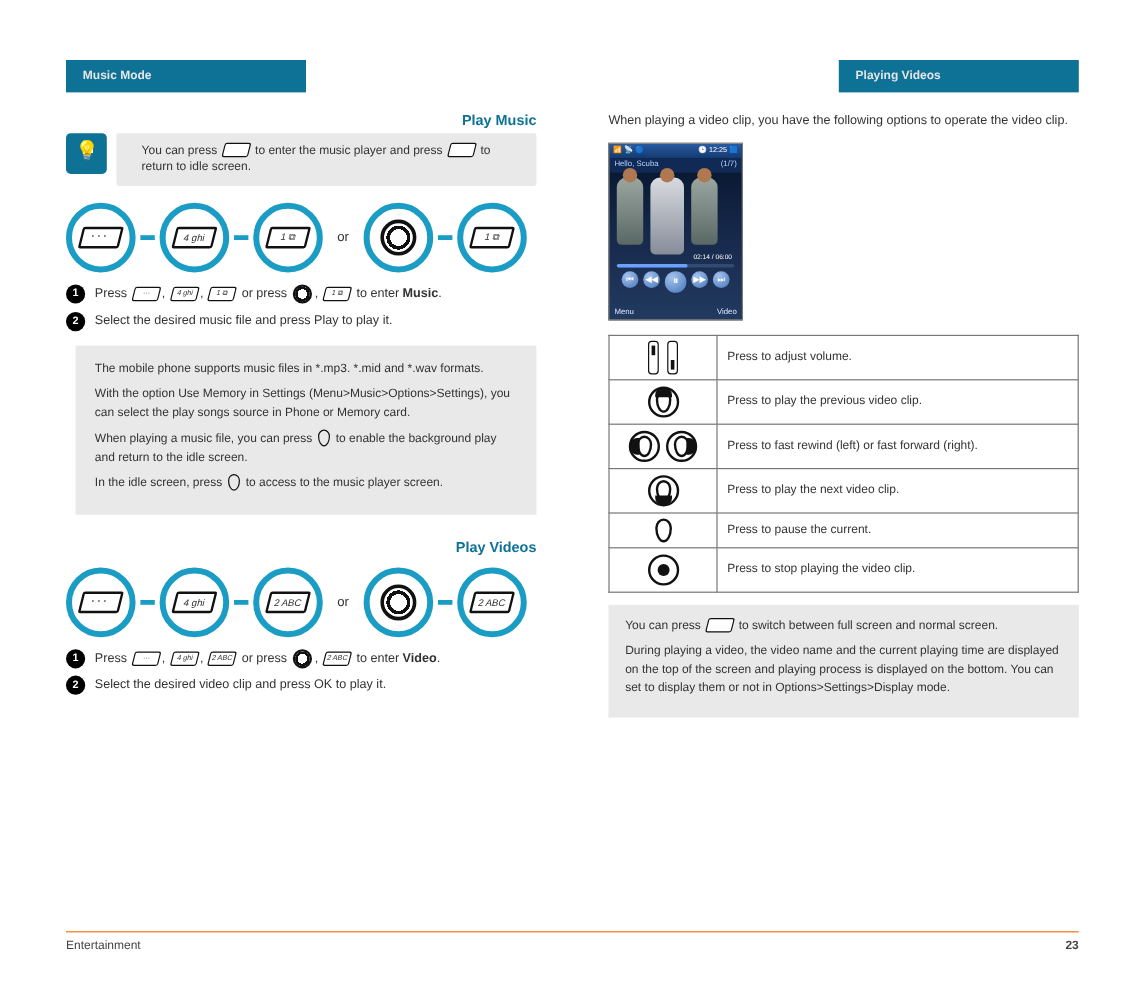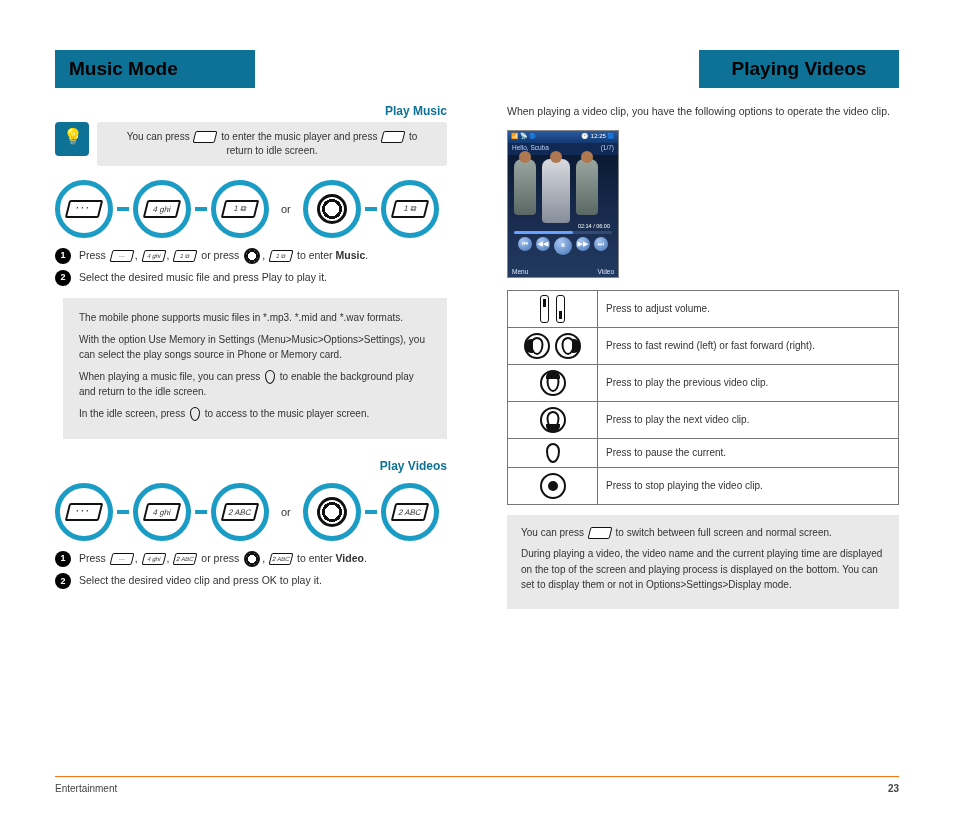--- a/index.html
+++ b/index.html
@@ -13,22 +13,22 @@
     position: relative;
     padding: 50px 55px 30px 55px;
   }
   .columns {
     display: flex;
     gap: 60px;
   }
   .col { flex: 1; min-width: 0; }
   .section-bar {
     background: #0d7296;
-    color: #000000;
-    font-size: 19px;
+    color: #e5e5e5;
+    font-size: 10px;
     font-weight: bold;
     padding: 8px 14px;
     display: inline-block;
     min-width: 200px;
     margin-bottom: 10px;
   }
   .subtitle {
     color: #0d7296;
     font-weight: bold;
     font-size: 12px;
@@ -63,21 +63,20 @@
     font-size: 16px;
     color: #fff;
   }
   .tip-box {
     background: #e9e9e9;
     padding: 8px 21px;
     flex: 1;
     font-size: 10px;
     line-height: 1.4;
     border-radius: 2px;
-    text-align: center;
   }
   .key-glyph {
     display: inline-block;
     width: 26px; height: 14px;
     border: 1.5px solid #111;
     border-radius: 2px;
     transform: skewX(-14deg);
     vertical-align: middle;
     margin: 0 2px;
     text-align: center;
@@ -487,21 +486,21 @@
       </span>
     </div>
     <div class="step-row">
       <span class="num-bullet">2</span>
       <span class="txt">Select the desired video clip and press OK to play it.</span>
     </div>
   </div>
 
   <div class="col">
     <div style="text-align:right;">
-      <div class="section-bar" style="text-align:center;">Playing Videos</div>
+      <div class="section-bar" style="text-align:left;">Playing Videos</div>
     </div>
     <p style="font-size:10.5px;line-height:1.5;margin:6px 0 10px 0;">When playing a video clip, you have the following options to operate the video clip.</p>
 
     <div class="phone-shot">
       <div class="phone-statusbar">
         <span>📶 📡 🔵</span>
         <span>🕒 12:25 🟦</span>
       </div>
       <div class="phone-titlebar">
         <span>Hello, Scuba</span>
@@ -535,30 +534,30 @@
       <tbody>
           <tr>
         <td class="iconcell">
           <span class="side-shape up"></span>
           <span class="side-shape down"></span>
         </td>
         <td>Press to adjust volume.</td>
       </tr>
       <tr>
         <td class="iconcell">
+          <span class="nav-var up"></span>
+        </td>
+        <td>Press to play the previous video clip.</td>
+      </tr>
+      <tr>
+        <td class="iconcell">
           <span class="nav-var left"></span>
           <span class="nav-var right"></span>
         </td>
         <td>Press to fast rewind (left) or fast forward (right).</td>
-      </tr>
-      <tr>
-        <td class="iconcell">
-          <span class="nav-var up"></span>
-        </td>
-        <td>Press to play the previous video clip.</td>
       </tr>
       <tr>
         <td class="iconcell">
           <span class="nav-var down"></span>
         </td>
         <td>Press to play the next video clip.</td>
       </tr>
       <tr>
         <td class="iconcell">
           <span class="nav-drop-only"></span>

